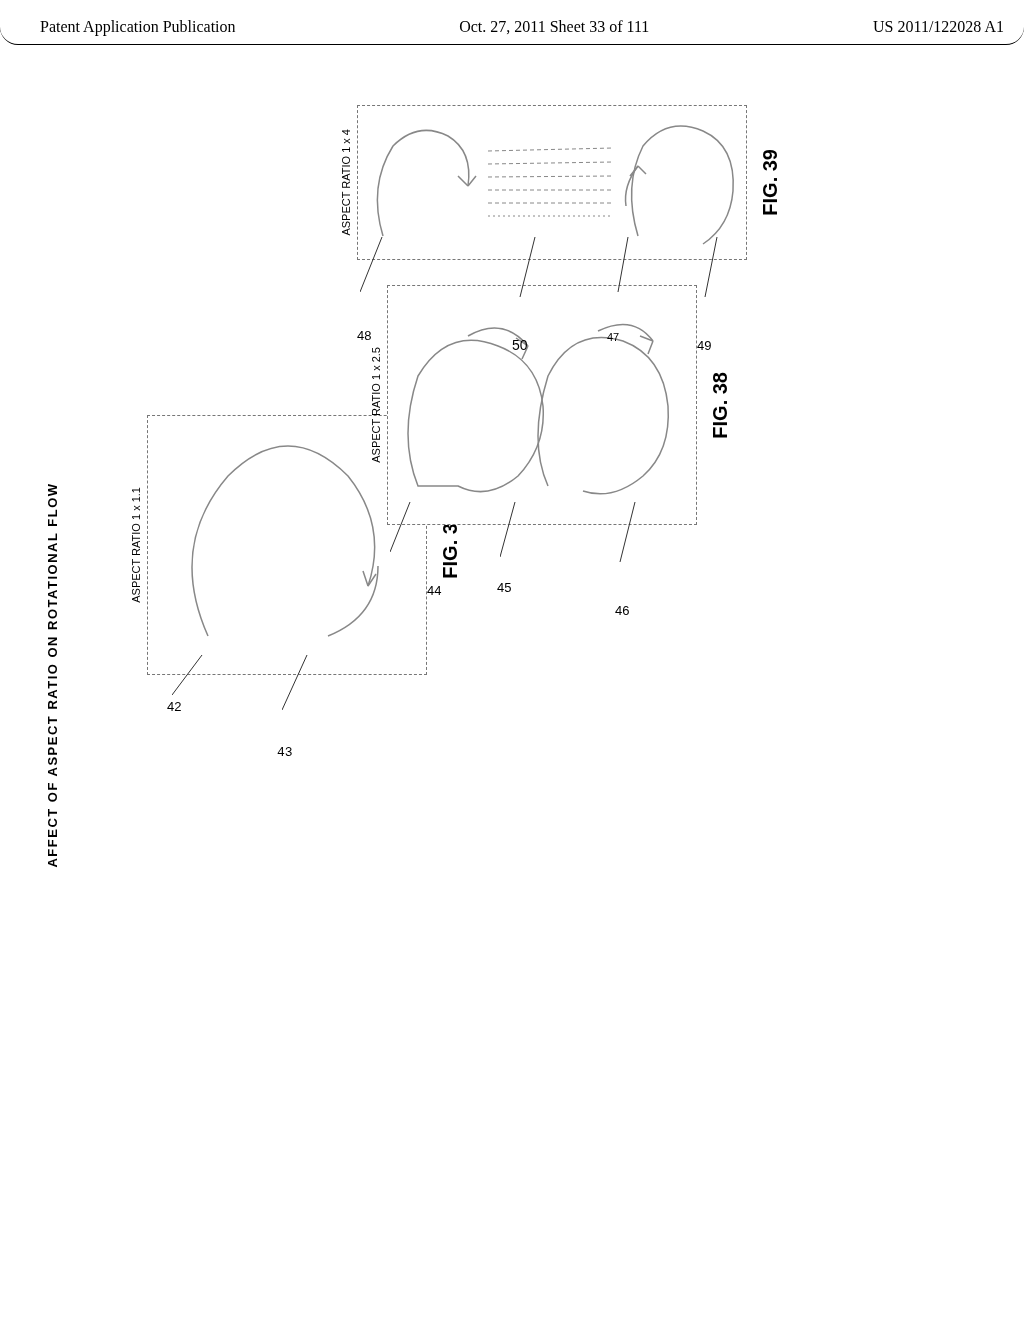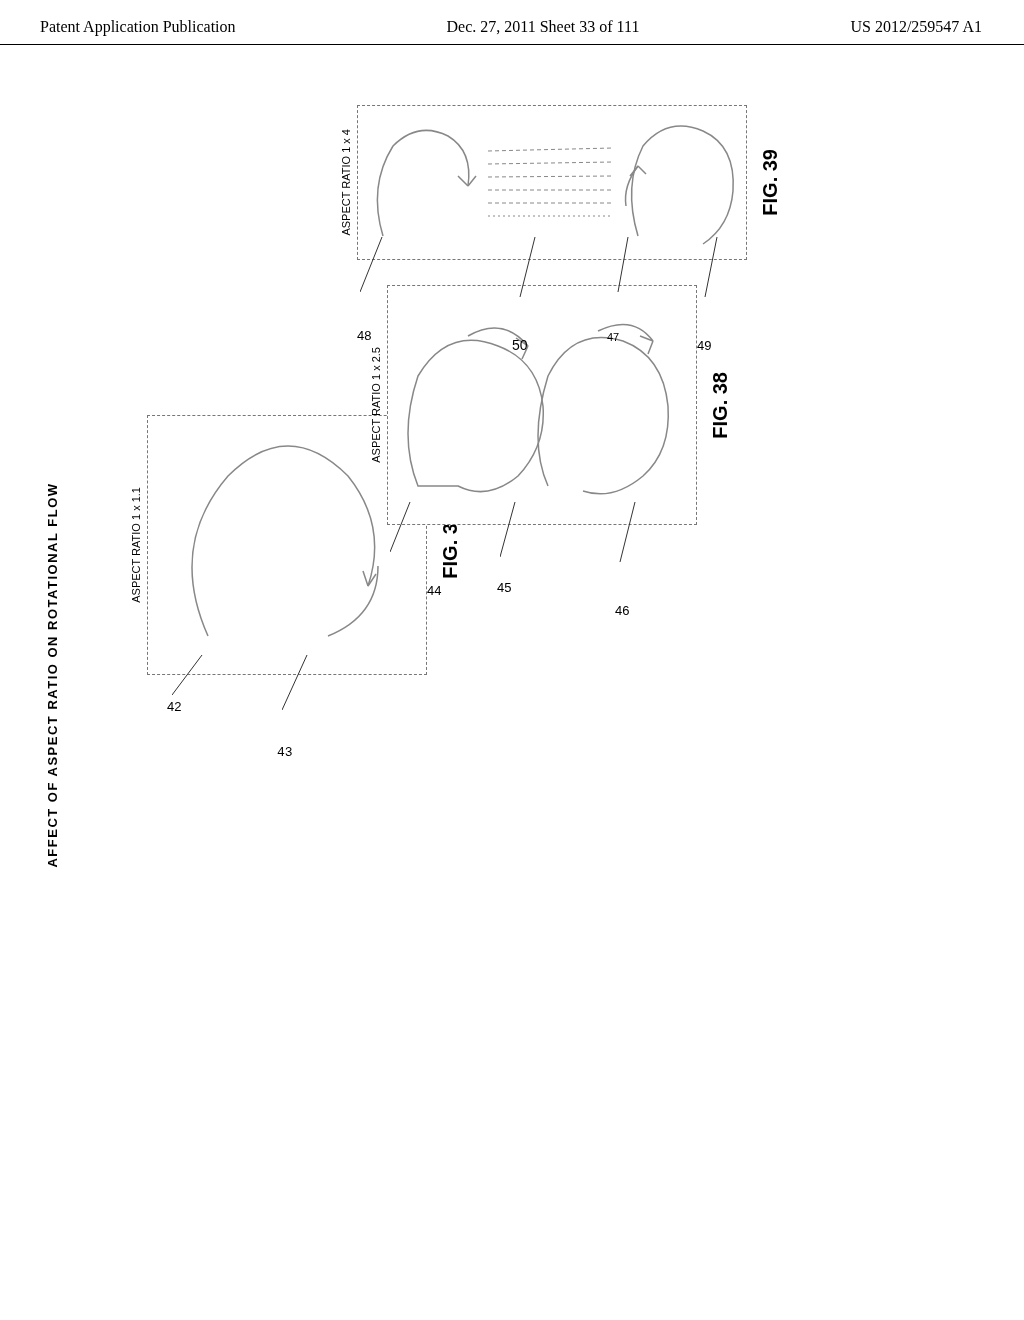--- a/index.html
+++ b/index.html
@@ -9,22 +9,23 @@
       background: #fff;
       font-family: 'Times New Roman', Times, serif;
       overflow: hidden;
       position: relative;
     }
 
     .header {
       display: flex;
       justify-content: space-between;
       align-items: flex-start;
-      padding: 18px 42px 8px 40px;
+      padding: 18px 20px 8px 40px;
       border-bottom: 1px solid #000;
+      border-radius: 18px;
     }
 
     .main-content {
       display: flex;
       flex-direction: row;
       height: calc(1320px - 60px);
       position: relative;
     }
 
     .diagram-with-label {
@@ -53,22 +54,22 @@
     .callout-area {
       position: relative;
       display: inline-block;
     }
   </style>
 </head>
 <body>
 
 <div class="header">
   <span>Patent Application Publication</span>
-  <span>Dec. 27, 2011   Sheet 33 of 111</span>
-  <span>US 2012/259547 A1</span>
+  <span>Oct. 27, 2011   Sheet 33 of 111</span>
+  <span>US 2011/122028 A1</span>
 </div>
 
 <div class="main-content">
 
   <div style="position:absolute; left:45px; top:50%; transform:translateY(-50%);">
     <div style="
       writing-mode: vertical-rl;
       transform: rotate(180deg);
       font-size: 13px;
       font-weight: bold;

